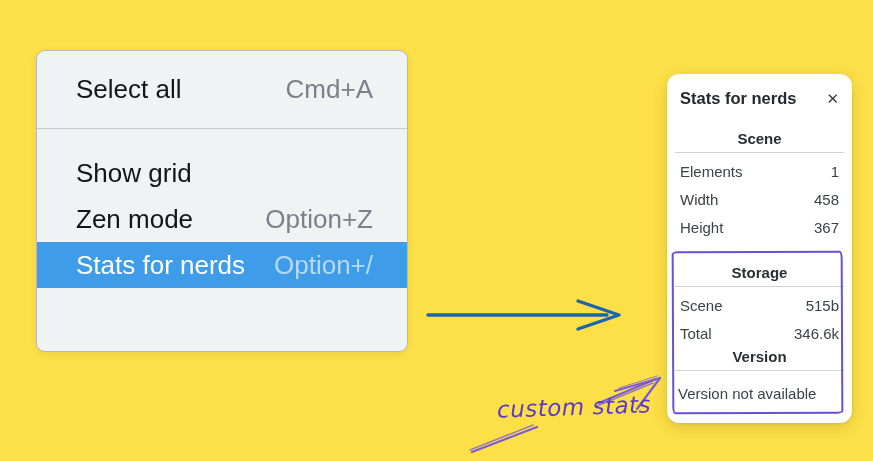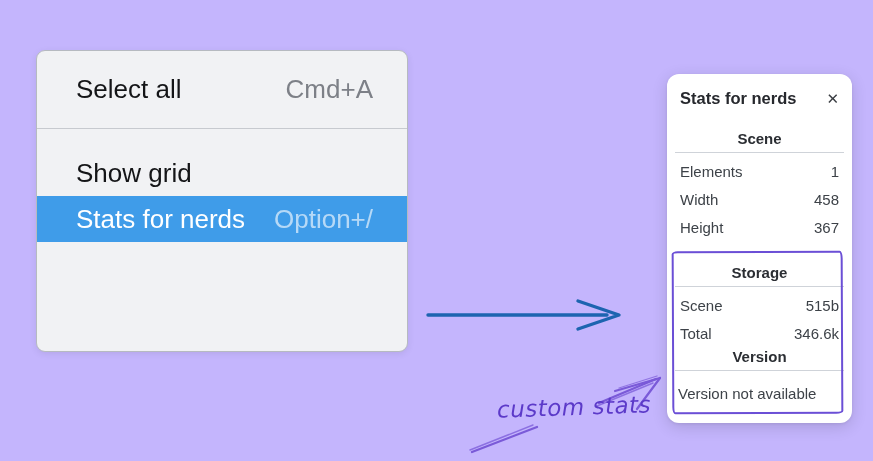--- a/index.html
+++ b/index.html
@@ -1,20 +1,20 @@
 <!DOCTYPE html>
 <html><head>
 <meta charset="utf-8">
 <style>
   * { margin: 0; padding: 0; box-sizing: border-box; }
   html, body { background: #ffffff; }
   .canvas {
     position: relative;
     width: 873px; height: 461px;
-    background: #c4b5fd;
+    background: #fde047;
     overflow: hidden;
     font-family: "Liberation Sans", sans-serif;
   }
 
   
   .menu {
     position: absolute; left: 36px; top: 50px;
     width: 372px; height: 302px;
     background: #f1f2f4;
     border: 1px solid #b6bac0;
@@ -115,20 +115,24 @@
       <div class="menu-item">
         <span class="mi-label">Select all</span>
         <span class="mi-shortcut">Cmd+A</span>
       </div>
     </div>
     <div class="menu-divider"></div>
     <div class="menu-section-2">
       <div class="menu-item">
         <span class="mi-label">Show grid</span>
       </div>
+      <div class="menu-item">
+        <span class="mi-label">Zen mode</span>
+        <span class="mi-shortcut">Option+Z</span>
+      </div>
       <div class="menu-item selected">
         <span class="mi-label">Stats for nerds</span>
         <span class="mi-shortcut">Option+/</span>
       </div>
     </div>
   </div>
 
   <div class="panel">
     <div class="panel-header">
       <span class="panel-title">Stats for nerds</span>

